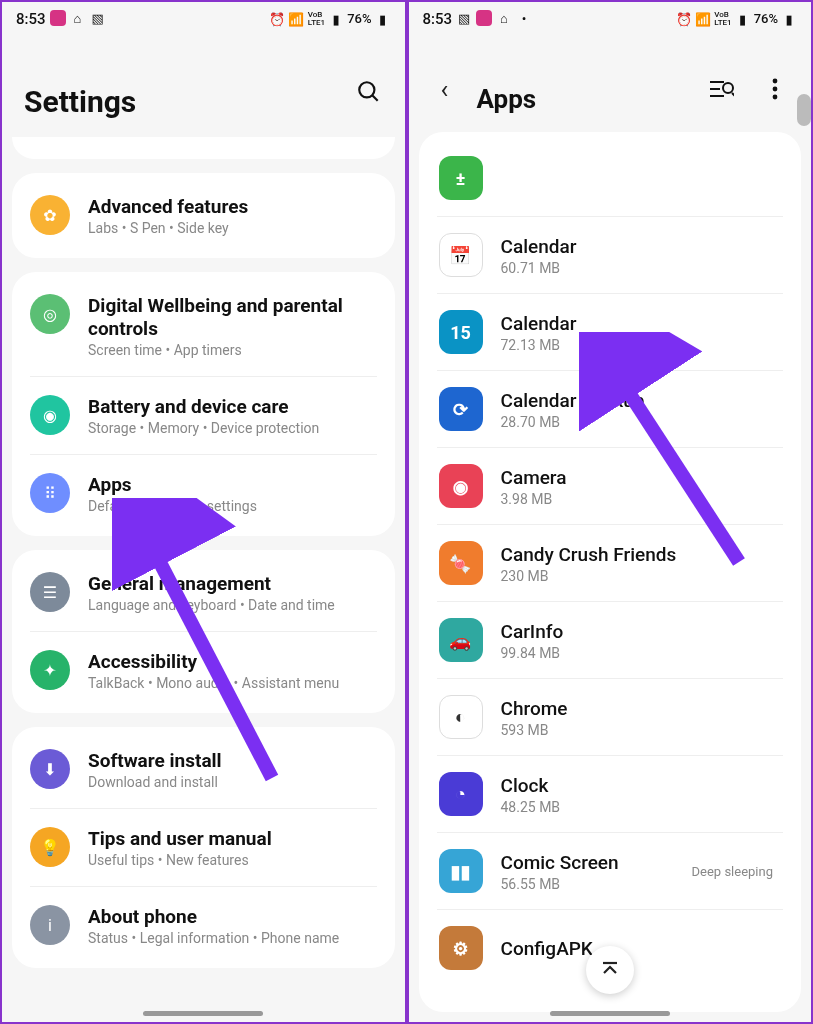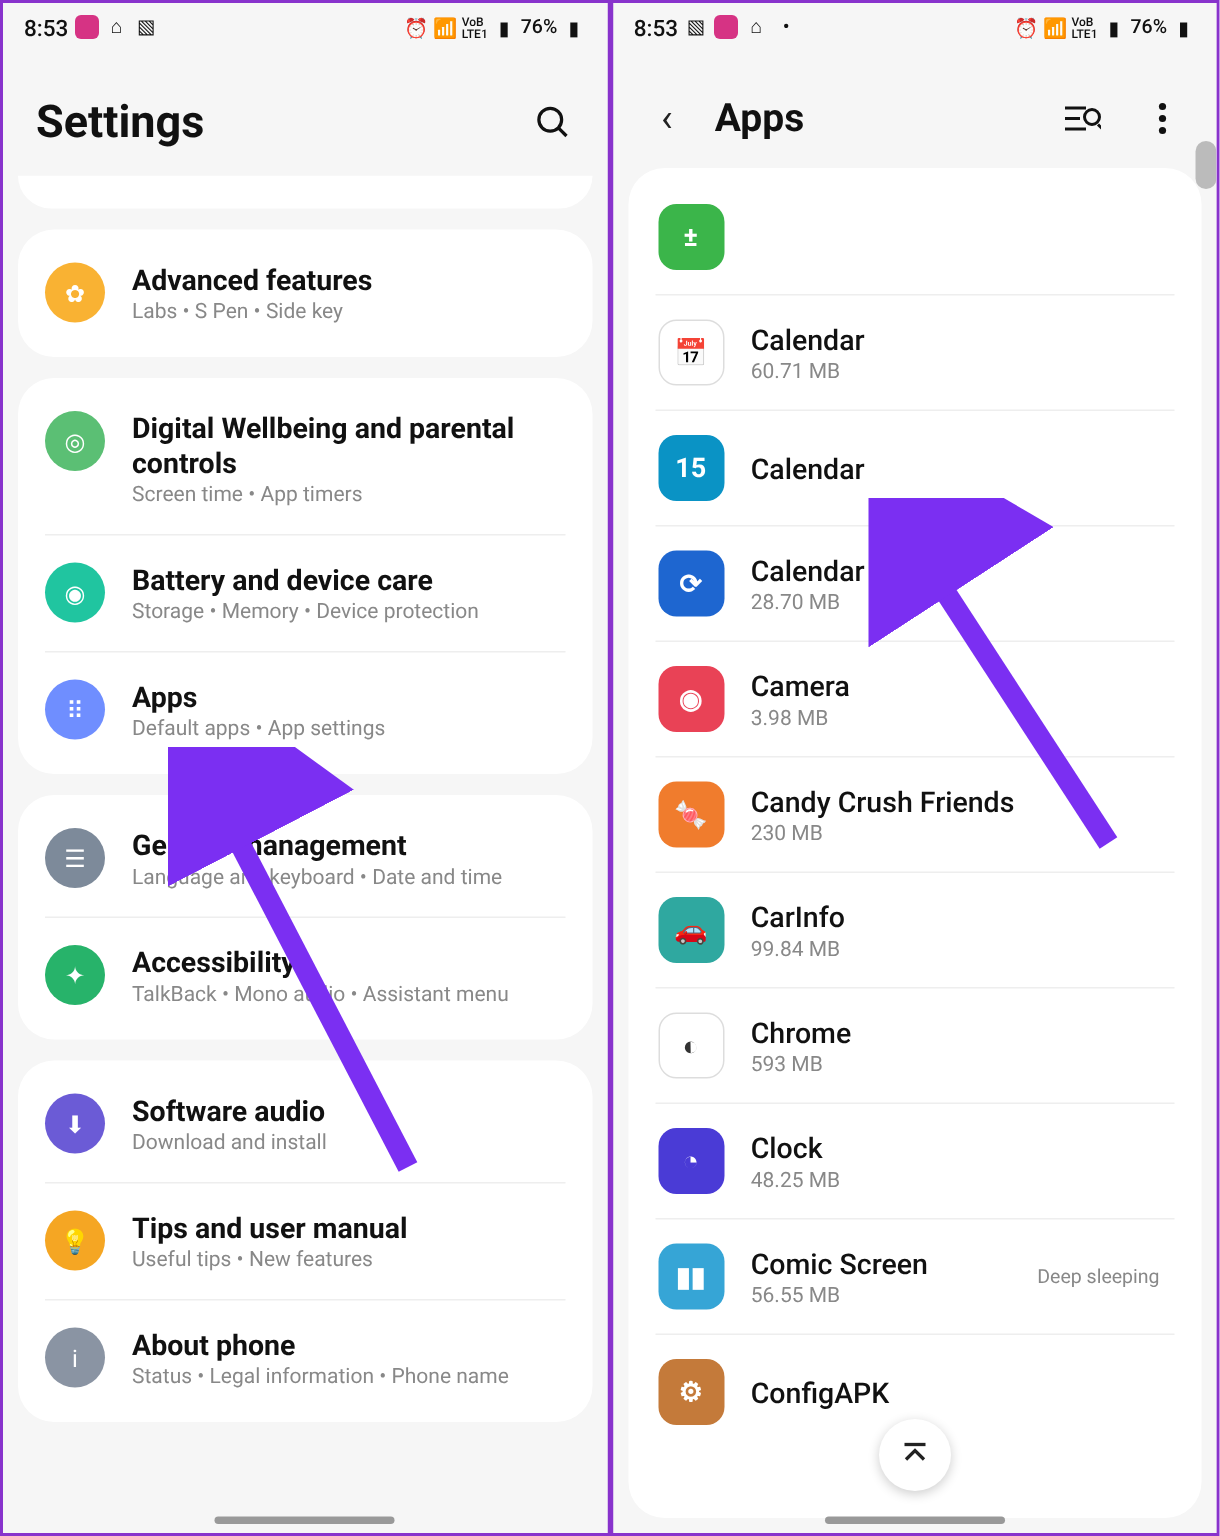--- a/index.html
+++ b/index.html
@@ -43,20 +43,21 @@
   .header {
     display: flex;
     align-items: center;
     justify-content: space-between;
     padding: 28px 22px 18px 22px;
   }
   .header-title {
     font-size: 30px;
     font-weight: 700;
     color: #111;
+    margin-top: 20px;
   }
   .header-icons { display: flex; gap: 26px; align-items: center; }
   .icon-btn { width: 28px; height: 28px; display: flex; align-items: center; justify-content: center; cursor: pointer; }
   .header-sub {
     display: flex;
     align-items: center;
     gap: 18px;
   }
   .back-chev { font-size: 26px; color: #222; }
 
@@ -227,21 +228,21 @@
           <div class="row-title">Accessibility</div>
           <div class="row-sub">TalkBack  •  Mono audio  •  Assistant menu</div>
         </div>
       </div>
     </div>
 
     <div class="card">
       <div class="row">
         <div class="row-icon" style="background:#6b5bd6">⬇</div>
         <div class="row-text">
-          <div class="row-title">Software audio</div>
+          <div class="row-title">Software install</div>
           <div class="row-sub">Download and install</div>
         </div>
       </div>
       <div class="row">
         <div class="row-icon" style="background:#f5a623">💡</div>
         <div class="row-text">
           <div class="row-title">Tips and user manual</div>
           <div class="row-sub">Useful tips  •  New features</div>
         </div>
       </div>
@@ -322,20 +323,21 @@
         <div class="app-icon" style="background: rgb(255, 255, 255); border: 1px solid rgb(221, 221, 221); color: rgb(51, 51, 51);">📅</div>
         <div class="app-text">
           <div class="app-name">Calendar</div>
           <div class="app-size">60.71 MB</div>
         </div>
       </div>
       <div class="app-row">
         <div class="app-icon" style="background: rgb(10, 147, 197);">15</div>
         <div class="app-text">
           <div class="app-name">Calendar</div>
+          <div class="app-size">72.13 MB</div>
         </div>
       </div>
       <div class="app-row">
         <div class="app-icon" style="background: rgb(30, 102, 208);">⟳</div>
         <div class="app-text">
           <div class="app-name">Calendar Backup</div>
           <div class="app-size">28.70 MB</div>
         </div>
       </div>
       <div class="app-row">

